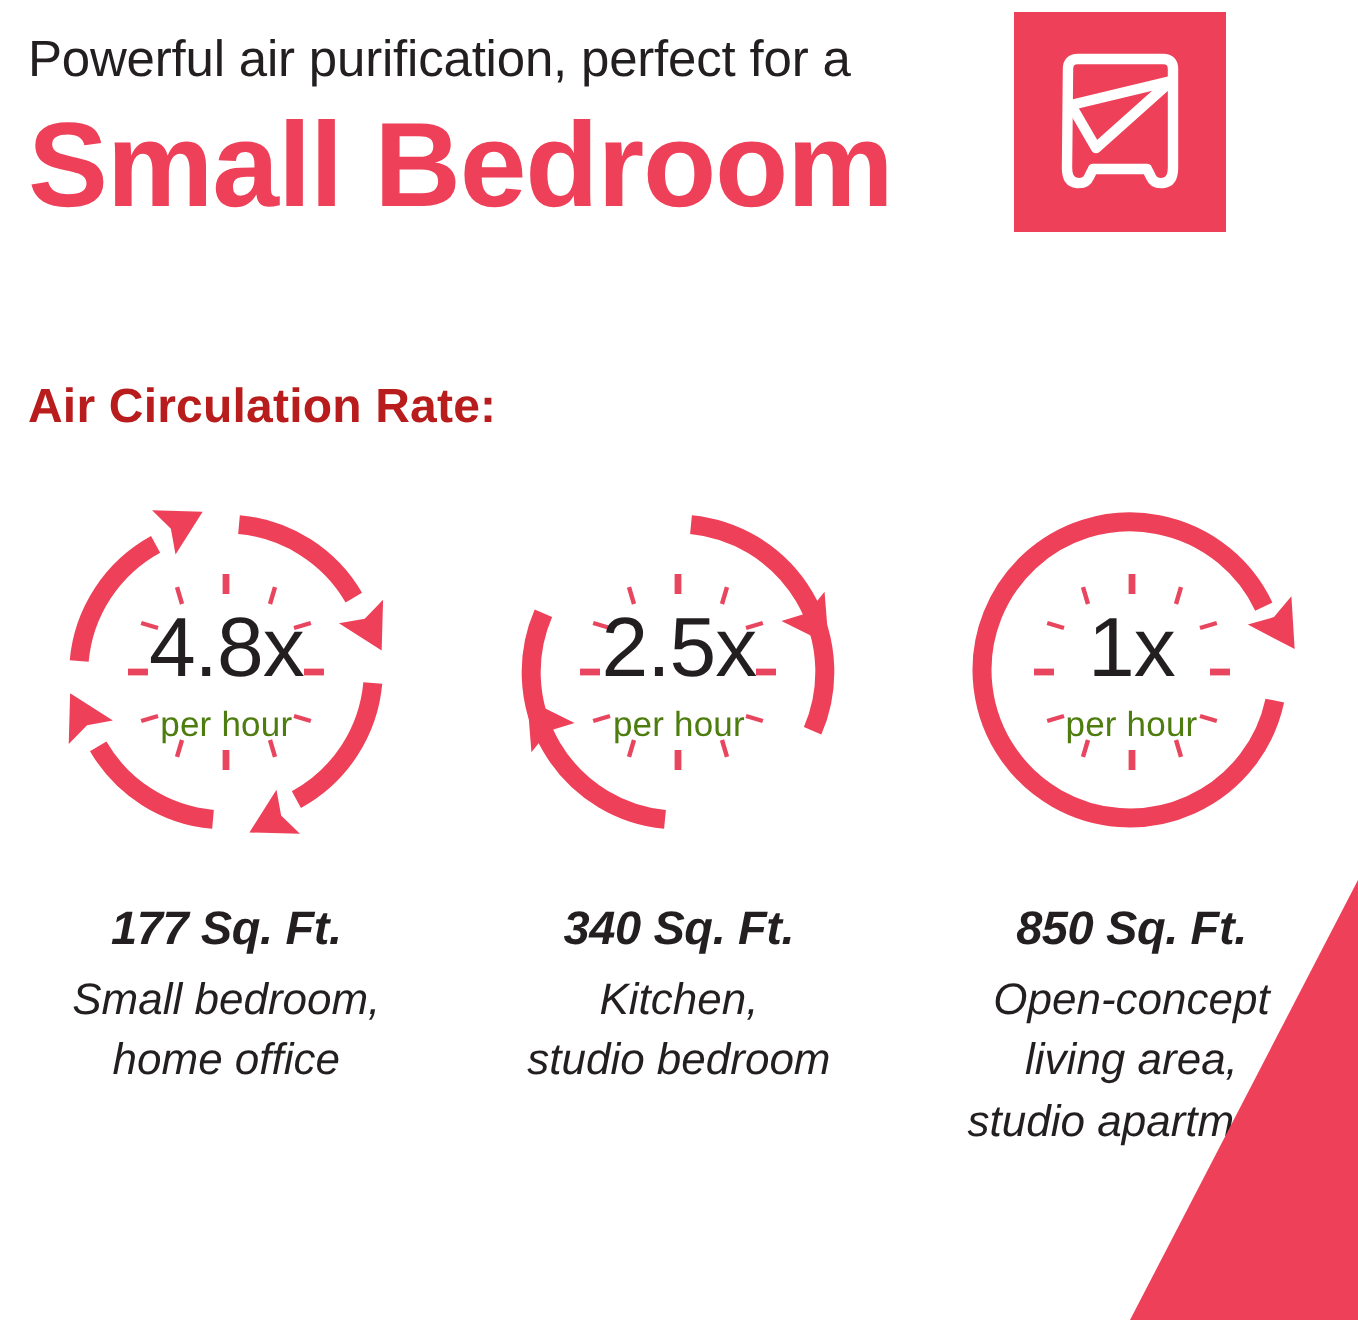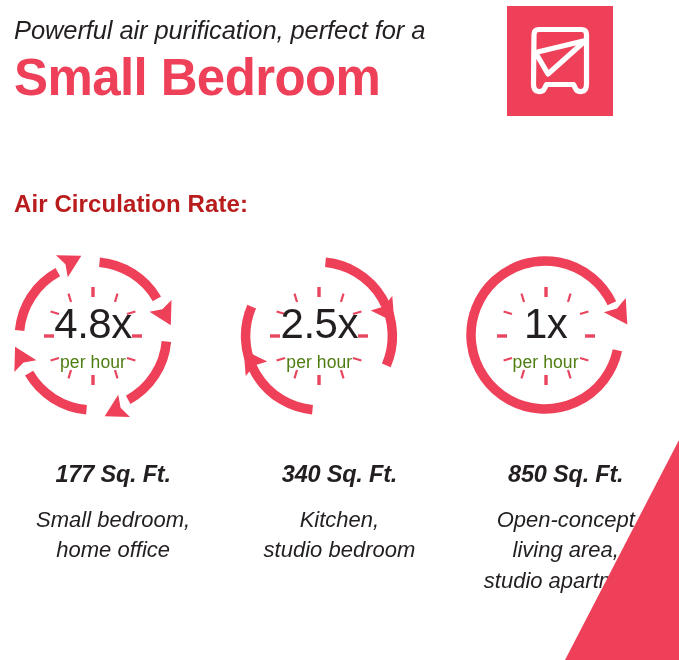--- a/index.html
+++ b/index.html
@@ -27,24 +27,23 @@
     top: 16px;
     width: 480px;
   }
   .headline-sub {
     font-size: 25.5px;
     font-weight: 400;
     color: #231f20;
     letter-spacing: -0.1px;
     line-height: 1.15;
     white-space: nowrap;
-    font-style: italic;
   }
   .headline-main {
-    font-size: 51px;
+    font-size: 60px;
     font-weight: bold;
     color: #ee4058;
     letter-spacing: -0.6px;
     line-height: 1.12;
     margin-top: 4px;
     white-space: nowrap;
   }
 
   
   .bed-badge {
@@ -73,21 +72,21 @@
     position: absolute;
     left: 0;
     top: 243px;
     width: 679px;
     display: flex;
   }
   .dial-col {
     width: 226.3px;
     display: flex;
     flex-direction: column;
-    gap: 10px;
+    align-items: center;
   }
   .dial-wrap {
     position: relative;
     width: 186px;
     height: 188px;
   }
   .dial-wrap svg {
     position: absolute;
     left: 0;
     top: 0;

